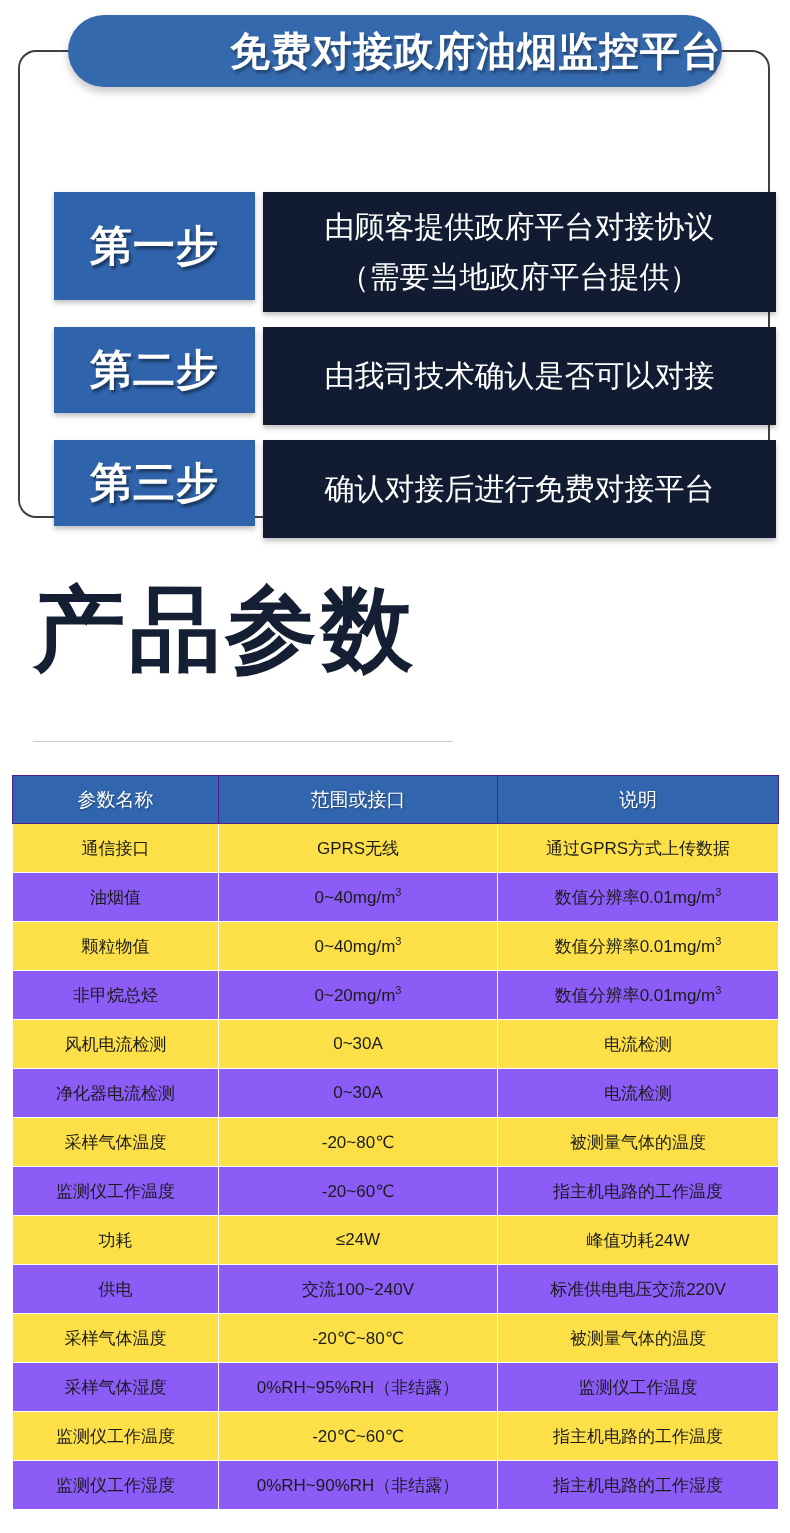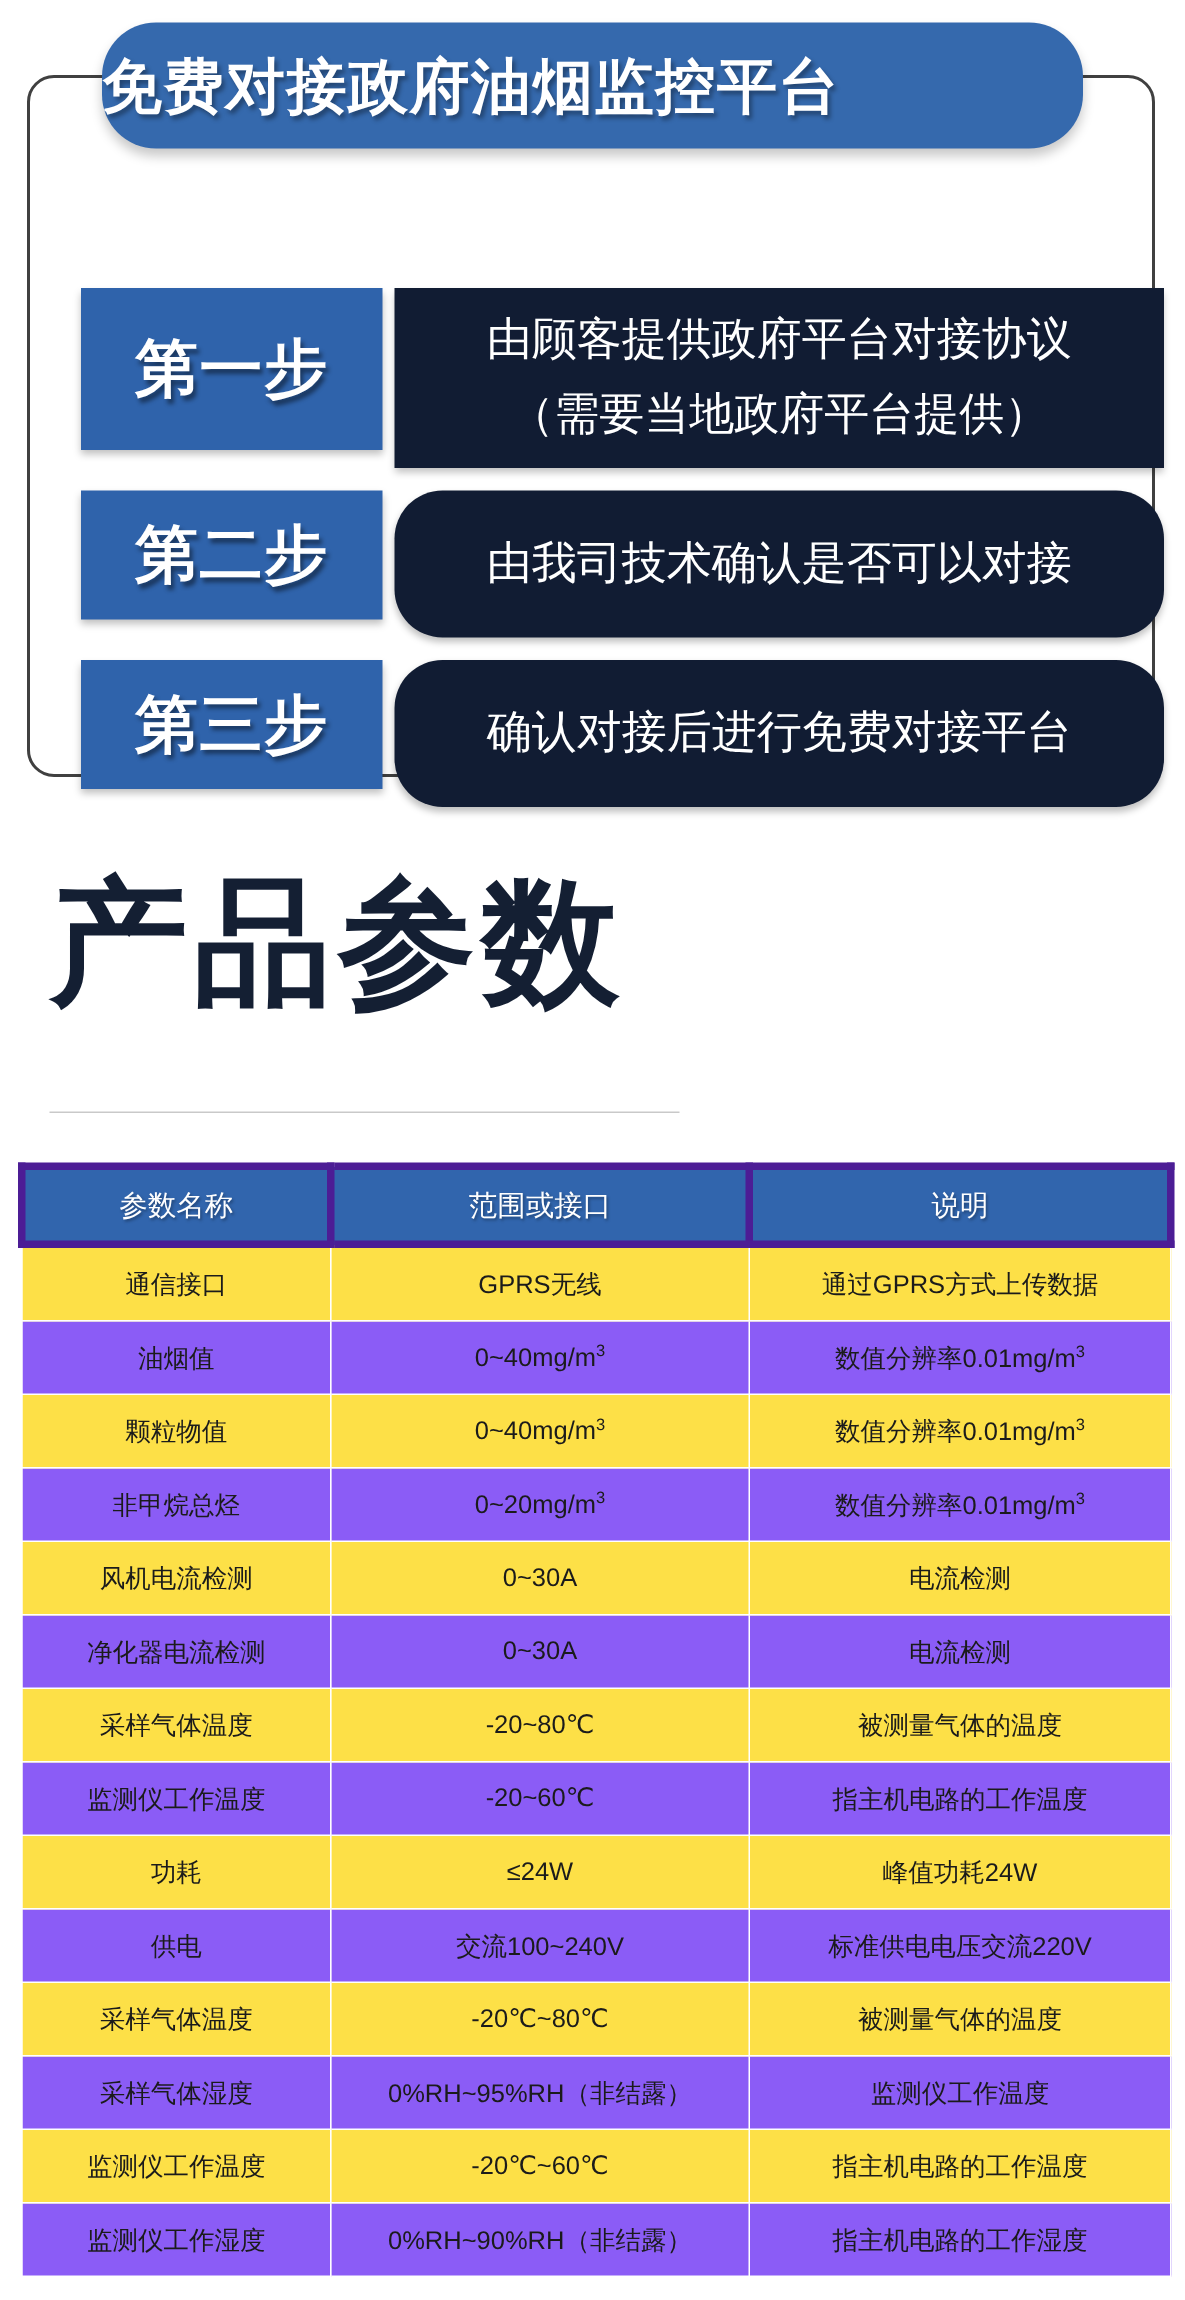--- a/index.html
+++ b/index.html
@@ -17,25 +17,25 @@
     left:18px;top:50px;
     width:752px;height:468px;
     border:2px solid #404040;
     border-radius:18px;
     box-sizing:border-box;
     background:#ffffff;
   }
   .panel-title{
     position:absolute;
     left:68px;top:15px;
-    width:654px;height:84px;
+    width:654px;height:72px;
     background:#3569ad;
     border-radius:36px;
     box-shadow:0 5px 8px rgba(0,0,0,0.22);
-    display:flex;align-items:center;justify-content:flex-start;
+    display:flex;align-items:center;justify-content:flex-end;
     z-index:5;
   }
   .panel-title span{
     color:#ffffff;
     font-size:40px;
     font-weight:bold;
     letter-spacing:1px;
     text-shadow:2px 3px 3px rgba(0,0,0,0.35);
     white-space:nowrap;
   }
@@ -71,21 +71,21 @@
     color:#ffffff;
     font-size:30px;
     line-height:1.28;
     box-shadow:0 3px 5px rgba(0,0,0,0.25);
     padding:6px 0;
     gap:12px;
   }
   .step-row.tall .step-label{height:108px;}
   .step-row.tall .step-text{height:108px;}
   .step-row.short .step-label{height:86px;}
-  .step-row.short .step-text{height:86px;border-radius:32px;}
+  .step-row.short .step-text{height:86px;}
   .step-text .line{white-space:nowrap;}
 
   
   .section-heading{
     position:absolute;
     left:33px;top:583px;
     font-size:92px;
     font-weight:bold;
     color:#141f33;
     letter-spacing:4px;
@@ -110,21 +110,21 @@
   .spec-table col.c2{width:279px;}
   .spec-table col.c3{width:281px;}
 
   .spec-table th{
     background:#3165ad;
     color:#ffffff;
     font-size:19px;
     font-weight:normal;
     height:45px;
     text-align:center;
-    border:5px solid #4c1d95;
+    border:1px solid #4c1d95;
     text-shadow:1px 1px 2px rgba(0,0,0,0.35);
   }
   .spec-table td{
     height:48px;
     text-align:center;
     font-size:17px;
     color:#1b1b1b;
     border:1px solid #ffffff;
     padding:0 4px;
   }

